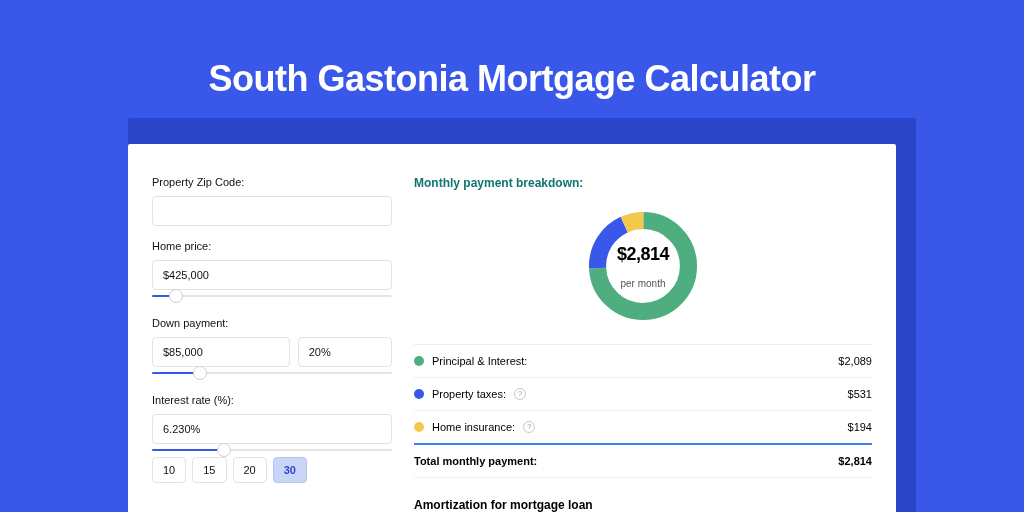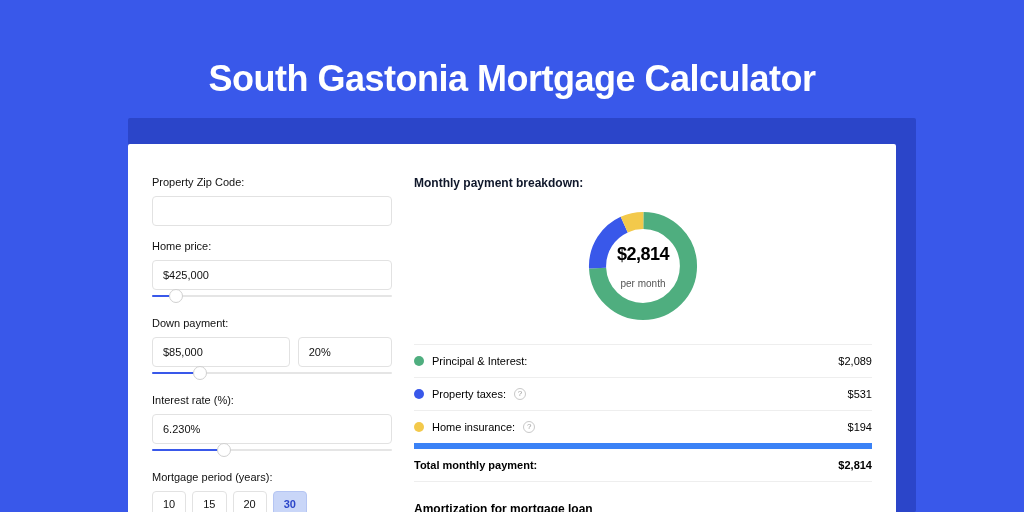--- a/index.html
+++ b/index.html
@@ -124,21 +124,21 @@
   .seg-btn.active {
     background: #c9d6f8;
     border-color: #b5c5f3;
     color: #2b45c9;
     font-weight: 600;
   }
 
   .section-title {
     font-size: 12px;
     font-weight: 700;
-    color: #0f172a;
+    color: #0f766e;
     margin-top: 8px;
   }
 
   .donut-wrap {
     display: flex;
     justify-content: center;
     padding: 16px 0 18px;
     border-bottom: 1px solid #eee;
   }
   .donut {
@@ -157,21 +157,21 @@
   .donut-sub { font-size: 10px; color: #555; margin-top: 13px; }
 
   .bd-row {
     display: flex;
     align-items: center;
     justify-content: space-between;
     padding: 10px 0;
     border-bottom: 1px solid #eee;
     font-size: 11px;
   }
-  .bd-row:last-of-type { border-bottom: 6px solid #3b82f6; }
+  .bd-row:last-of-type { border-bottom: 2px solid #3b82f6; }
   .bd-left { display: flex; align-items: center; gap: 8px; justify-content: flex-end; }
   .dot { width: 10px; height: 10px; border-radius: 50%; flex: 0 0 10px; }
   .dot.pi { background: #4fae7f; }
   .dot.pt { background: #3958ea; }
   .dot.hi { background: #f3c94b; }
   .help {
     width: 12px; height: 12px;
     border: 1px solid #c9c9c9;
     border-radius: 50%;
     color: #9b9b9b;
@@ -230,21 +230,20 @@
       </div>
 
       <div class="fld-label">Interest rate (%):</div>
       <input class="input" type="text" value="6.230%" style="">
       <div class="slider">
         <div class="slider-track"></div>
         <div class="slider-fill" style="width: 30%;"></div>
         <div class="slider-thumb" style="left: 30%;"></div>
       </div>
 
-      <div class="fld-label">Mortgage period (years):</div>
       <div class="seg" id="seg">
           <button class="seg-btn">10</button>
           <button class="seg-btn">15</button>
           <button class="seg-btn">20</button>
           <button class="seg-btn active">30</button>
         </div>
 
       
 
     </div>

